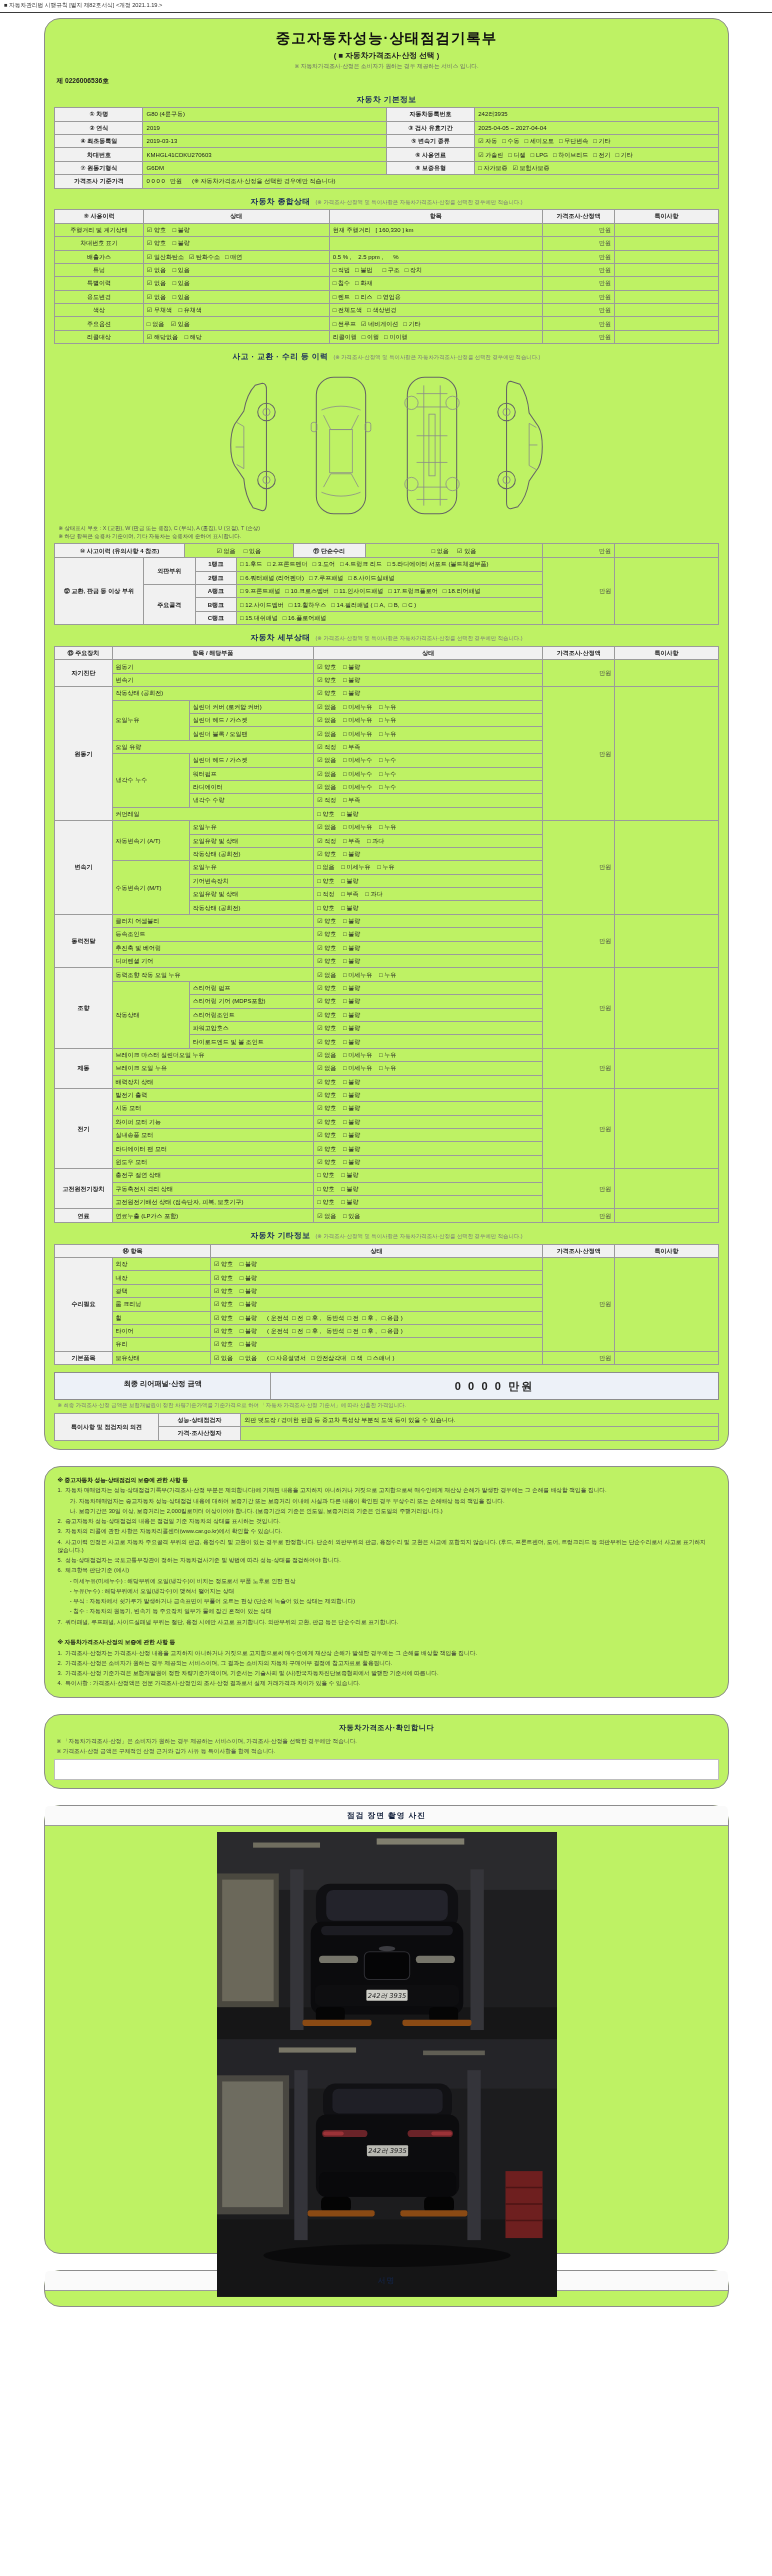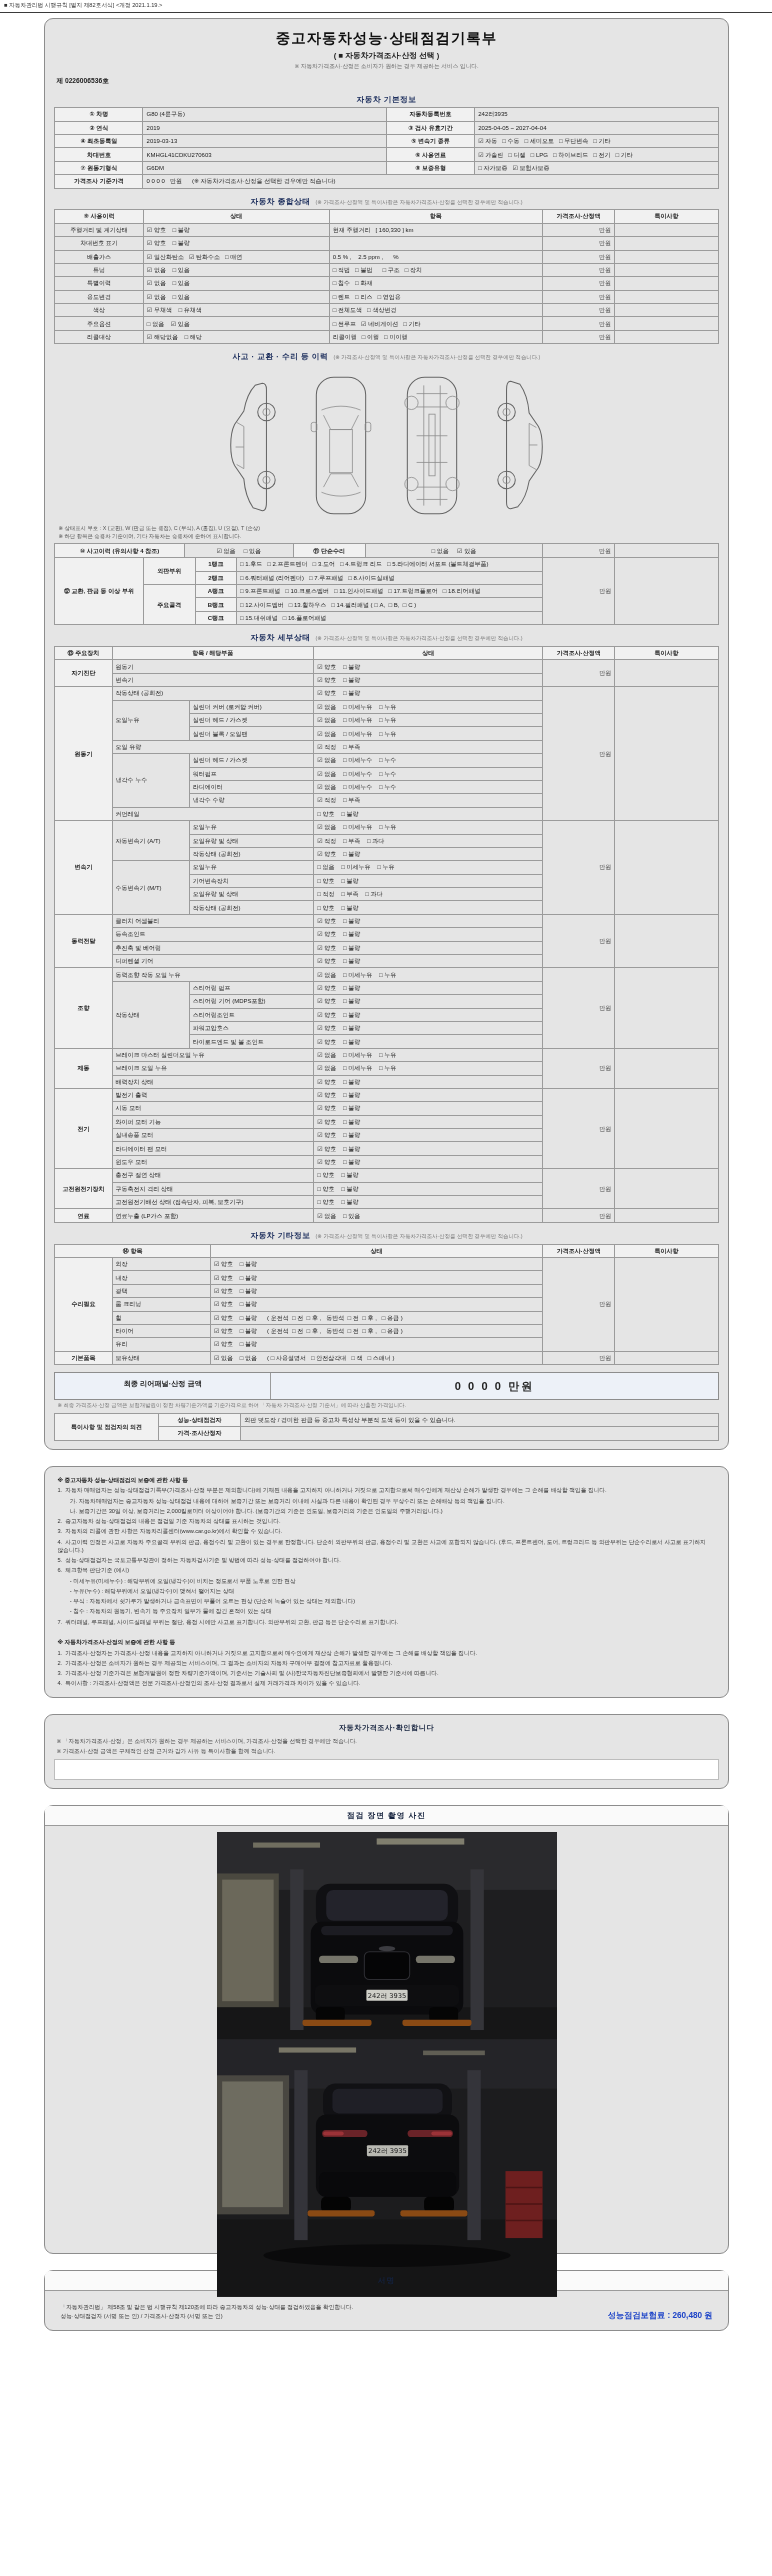--- a/index.html
+++ b/index.html
@@ -8,22 +8,22 @@
     width: 773px; height: 2576px; overflow: hidden;
     font-family: "Liberation Sans", "DejaVu Sans", sans-serif;
     color: #222;
   }
   .formref {
     width: 773px; font-size: 5.7px; color: #333;
     padding: 2.1px 4.1px 1.5px; border-bottom: 1px solid #3a3a3a;
   }
   .page { width: 685px; margin: 5.2px auto 0; }
   .box {
-    border: 0.8px solid #8d8d8d; border-radius: 9px;
-    background: #e5e5e5; padding: 8.2px 9.3px; margin-bottom: 16px;
+    border: 0.8px solid #8d8d8d; border-radius: 16px;
+    background: #bef264; padding: 8.2px 9.3px; margin-bottom: 16px;
   }
   .doc-title { text-align: center; font-size: 14.4px; font-weight: bold; letter-spacing: 1px; color: #101010; margin-top: 2.1px; }
   .doc-sub { text-align: center; font-size: 7.7px; font-weight: bold; margin-top: 3.1px; }
   .doc-note { text-align: center; font-size: 5.7px; color: #666; margin-top: 2.1px; }
   .doc-no { font-size: 6.7px; font-weight: bold; margin: 6.2px 0 1px 2.1px; }
   .sec-head { display: flex; justify-content: center; align-items: baseline; gap: 5.2px; margin: 8.2px 0 2.6px; }
   .sec-title { font-size: 7.7px; font-weight: bold; color: #1a2c5b; letter-spacing: 0.5px; }
   .sec-note { font-size: 5.4px; color: #7a7a7a; }
   table.f { width: 100%; border-collapse: collapse; table-layout: fixed; }
   table.f td {
@@ -50,21 +50,21 @@
   .band .band-value { flex: 1; text-align: center; font-size: 11px; font-weight: bold; padding: 5.2px 0; letter-spacing: 2.1px; }
   .band-note { font-size: 5.4px; color: #777; margin: 2.1px 0 4.1px 3.1px; }
   .box-title {
     text-align: center; font-weight: bold; font-size: 7.7px; letter-spacing: 1px; color: #14213d;
     background: #fafafa; border-bottom: 0.5px solid #9b9b9b;
     margin: -8.2px -9.3px 6.2px; padding: 4.6px 0; border-radius: 4.6px 4.6px 0 0;
   }
   .sub-box-title { text-align: center; font-weight: bold; font-size: 7.2px; letter-spacing: 0.5px; color: #14213d; margin-bottom: 4.1px; }
   .vnote { font-size: 5.7px; color: #444; line-height: 1.5; margin: 1px 2.1px; }
   .opinion-space { height: 20.6px; border: 0.5px solid #bdbdbd; margin-top: 4.1px; background: #fff; }
-  .photo { width: 340px; height: 196px; margin: 0 auto 10.3px; background: #1e1e20; }
+  .photo { width: 340px; height: 196px; margin: 0 auto 10.3px; background: #1e1e20; font-style: italic; }
   .photo svg { display: block; width: 340px; height: 258px; }
   .sign-row { display: flex; justify-content: space-between; align-items: flex-end; padding: 5.2px 6.2px 1px; }
   .sign-lines p { font-size: 5.7px; color: #333; line-height: 1.6; }
   .premium { font-size: 8.2px; font-weight: bold; color: #1d44c8; white-space: nowrap; }
   svg .ln { stroke: #666; stroke-width: 2; fill: none; }
   svg .ln2 { stroke: #8a8a8a; stroke-width: 1.5; fill: none; }
 </style>
 </head>
 <body>
 
@@ -781,26 +781,16 @@
         <rect x="402" y="306" width="58" height="30" rx="9" fill="#040404"></rect>
         <rect x="176" y="332" width="130" height="12" rx="4" fill="#8a4a14"></rect>
         <rect x="356" y="332" width="130" height="12" rx="4" fill="#8a4a14"></rect>
         <ellipse cx="330" cy="420" rx="240" ry="22" fill="#000000" opacity="0.5"></ellipse>
       </svg>
     </div>
   </div>
 
   <div class="box">
     <div class="box-title">서명</div>
-    <div class="sign-row">
-      <div class="sign-lines">
-        <p>「자동차관리법」 제58조 및 같은 법 시행규칙 제120조에 따라 중고자동차의 성능·상태를 점검하였음을 확인합니다.</p>
-        <p>성능·상태점검자  (서명 또는 인)      /      가격조사·산정자  (서명 또는 인)</p>
-      </div>
-      <div class="premium">
-        <span>성능점검보험료 :</span>
-        <span>260,480 원</span>
-      </div>
-    </div>
   </div>
 
 </div>
 
 
 </body></html>

